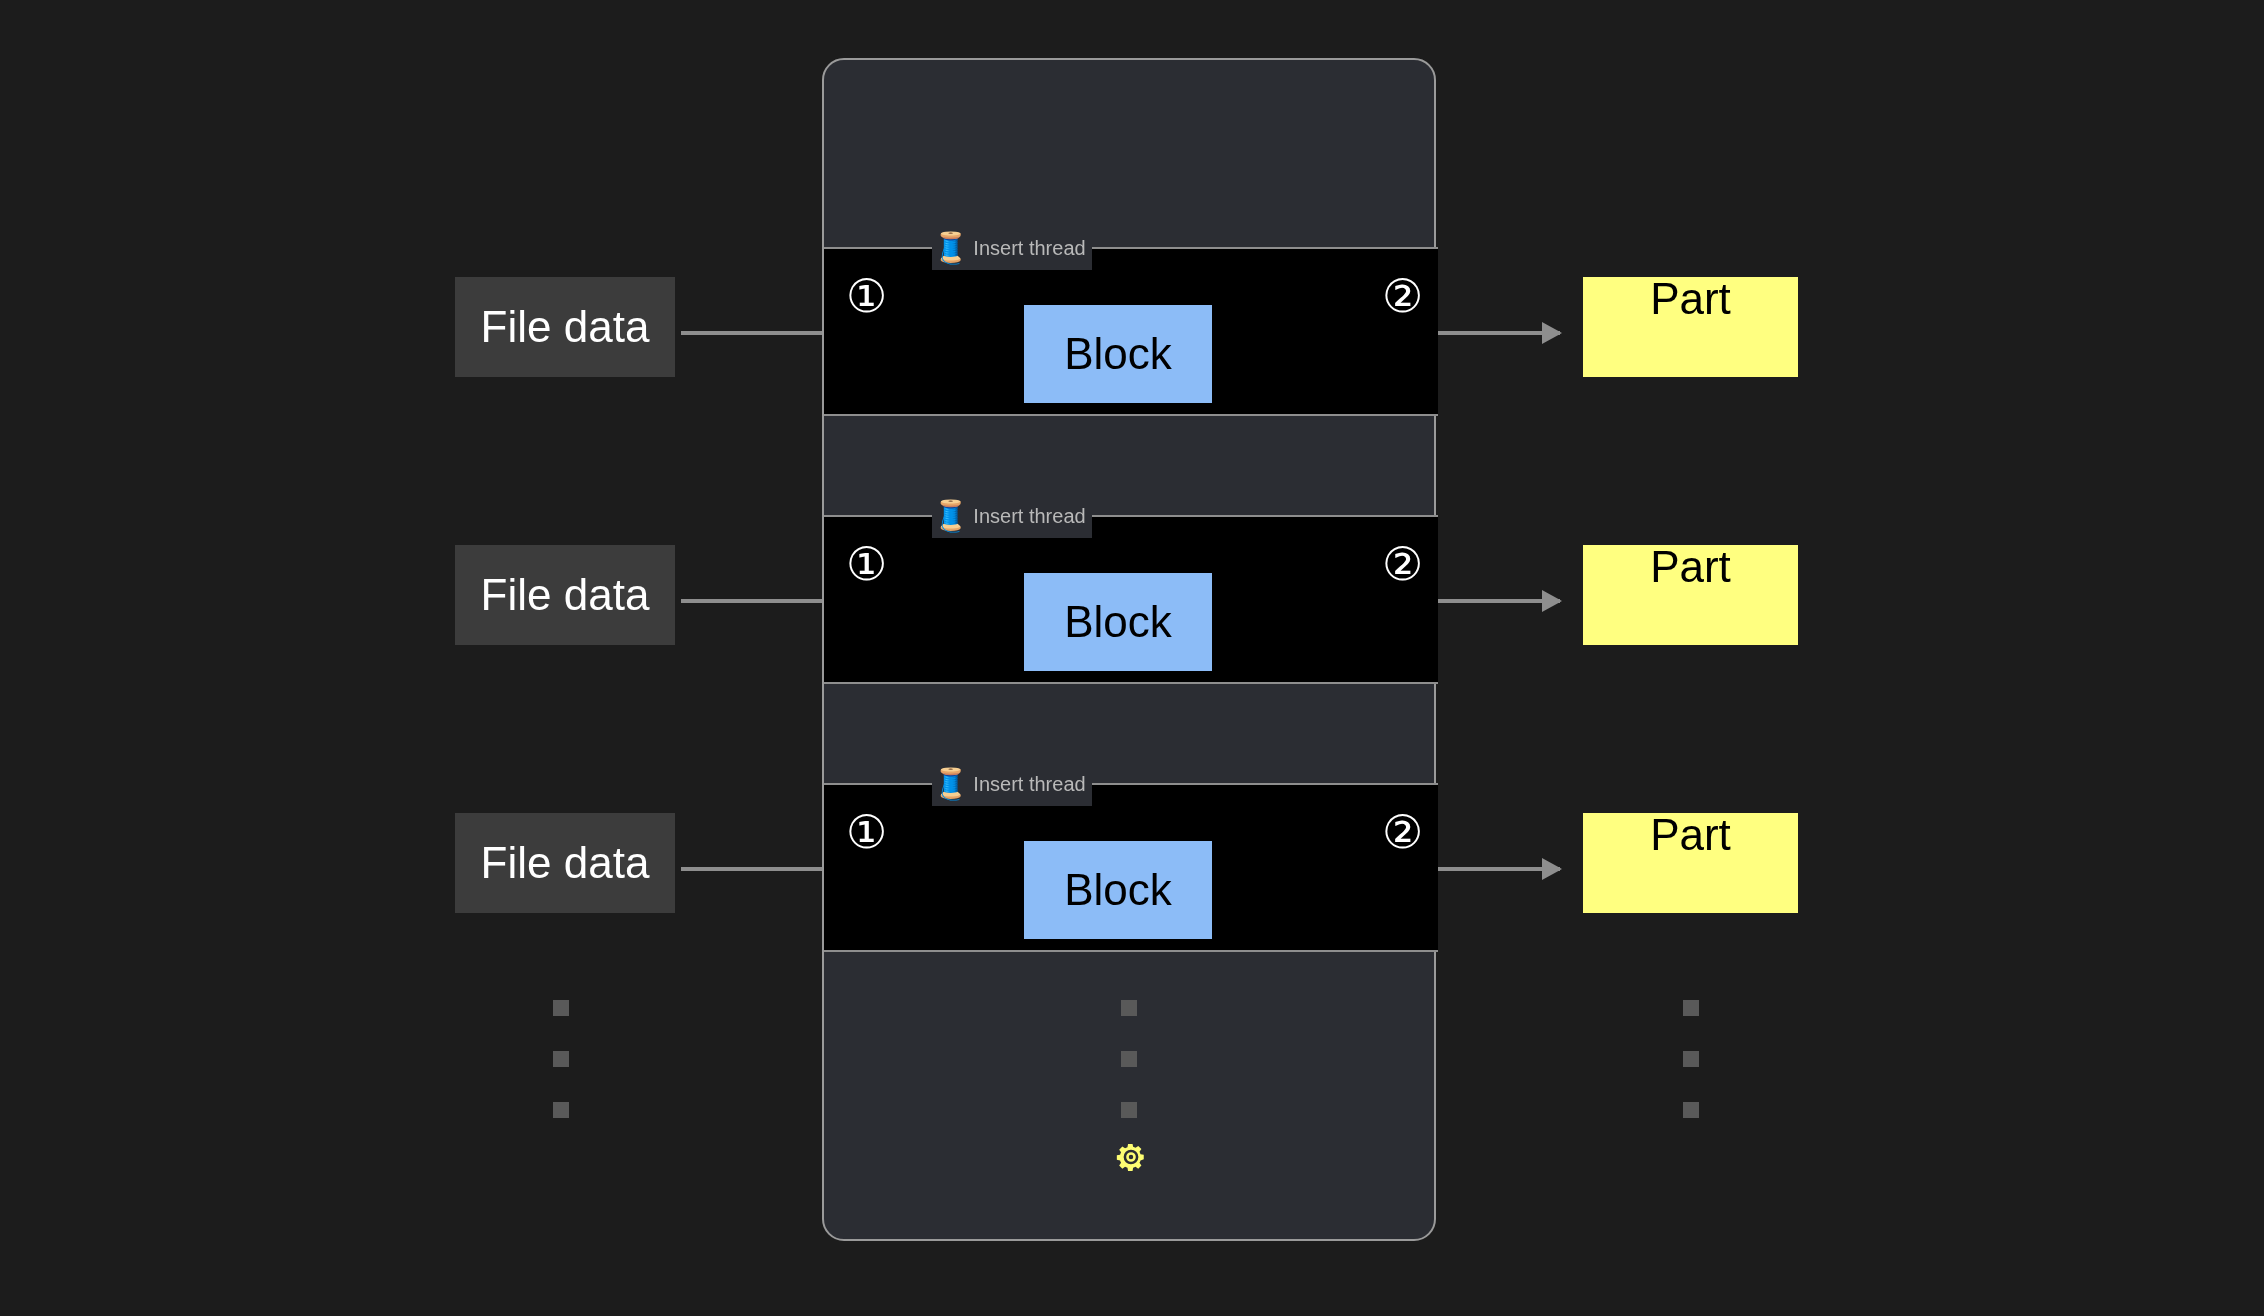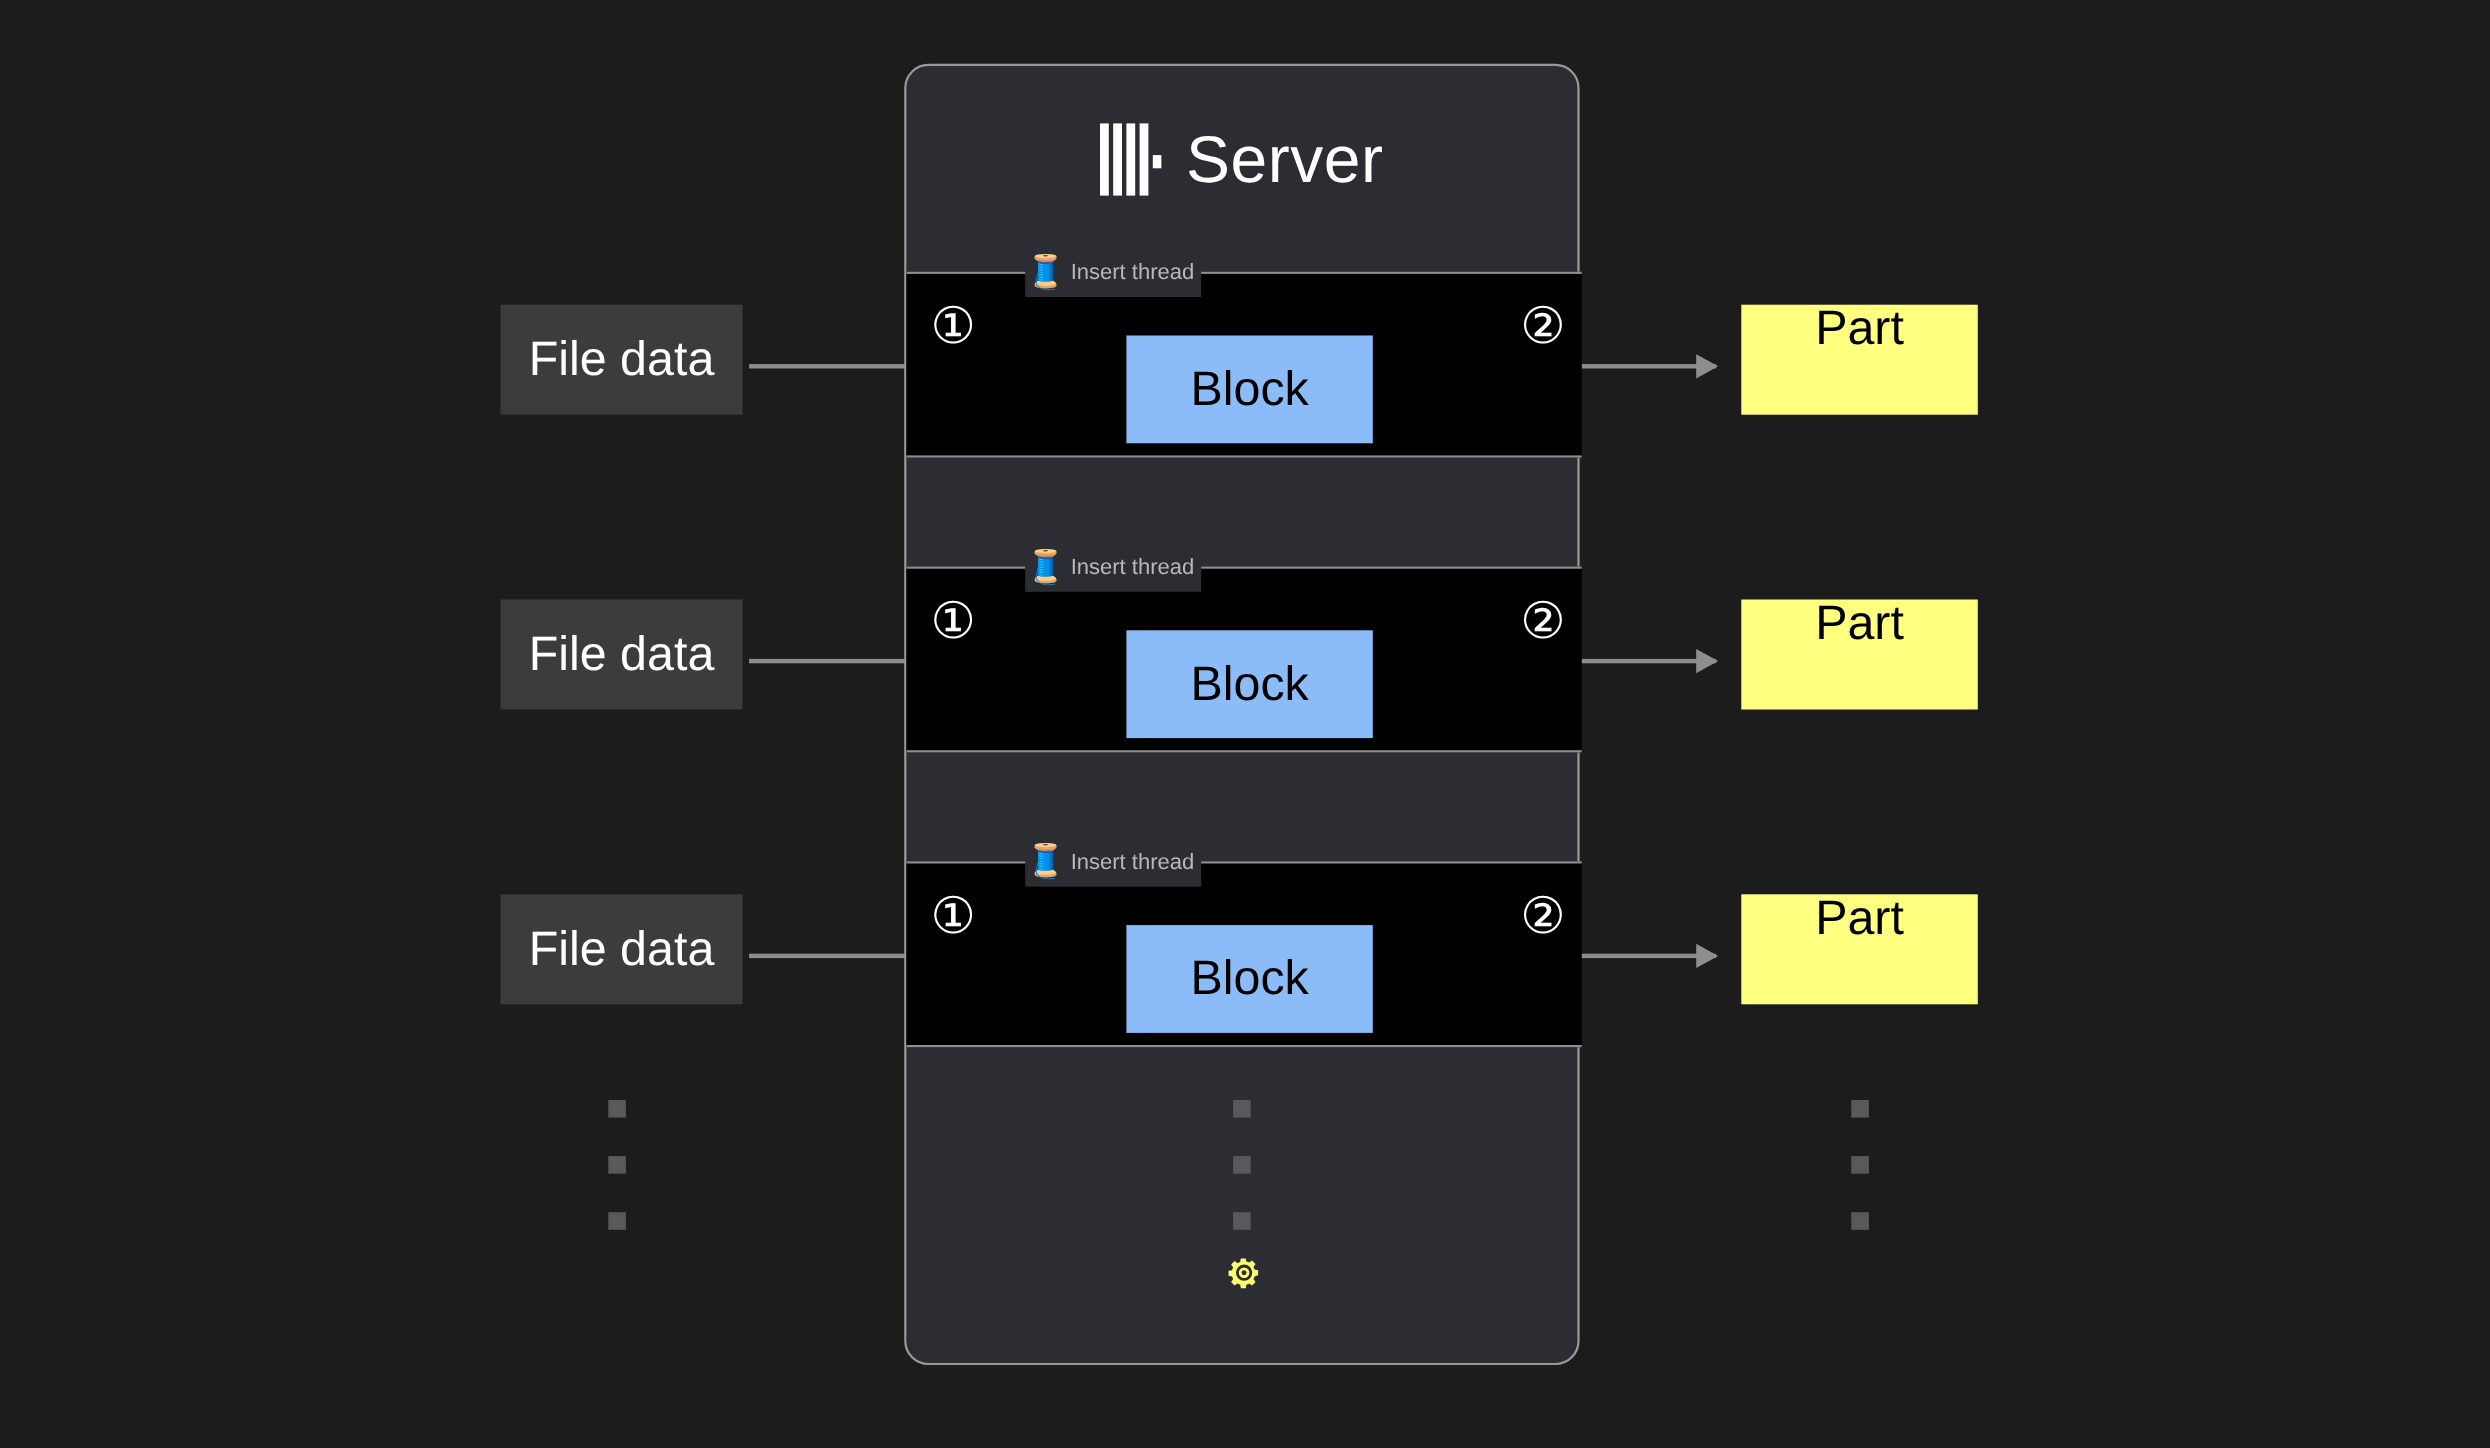--- a/index.html
+++ b/index.html
@@ -104,21 +104,21 @@
     line-height: 1;
   }
   .step-badge.step-in  { left: 22px;  top: 24px; }
   .step-badge.step-out { left: 558px; top: 24px; }
 
   
   .block-box {
     position: absolute;
     left: 200px;
     top: 56px;
-    width: 224px;
+    width: 188px;
     height: 98px;
     background: #8cbcf7;
     display: flex;
     align-items: center;
     justify-content: center;
   }
   .block-label {
     color: #000000;
     font-size: 44px;
     line-height: 1;
@@ -273,30 +273,20 @@
   </div>
   <div class="connector conn-out c2">
     <span class="arrow-head"></span>
   </div>
   <div class="connector conn-out c3">
     <span class="arrow-head"></span>
   </div>
 
   <div class="server-panel">
 
-    <div class="server-title">
-      <svg class="ch-logo" viewBox="0 0 56 66">
-        <rect x="0" y="0" width="8" height="66" fill="#ffffff"></rect>
-        <rect x="12" y="0" width="8" height="66" fill="#ffffff"></rect>
-        <rect x="24" y="0" width="8" height="66" fill="#ffffff"></rect>
-        <rect x="36" y="0" width="8" height="66" fill="#ffffff"></rect>
-        <rect x="48" y="29" width="8" height="12" fill="#ffffff"></rect>
-      </svg>
-      <span class="server-title-text">Server</span>
-    </div>
 
     <div class="thread-row row-1">
       <div class="thread-legend">
         <span class="spool-icon">🧵</span>
         <span class="thread-legend-label">Insert thread</span>
       </div>
       <span class="step-badge step-in">①</span>
       <span class="step-badge step-out">②</span>
       <div class="block-box">
         <span class="block-label">Block</span>

